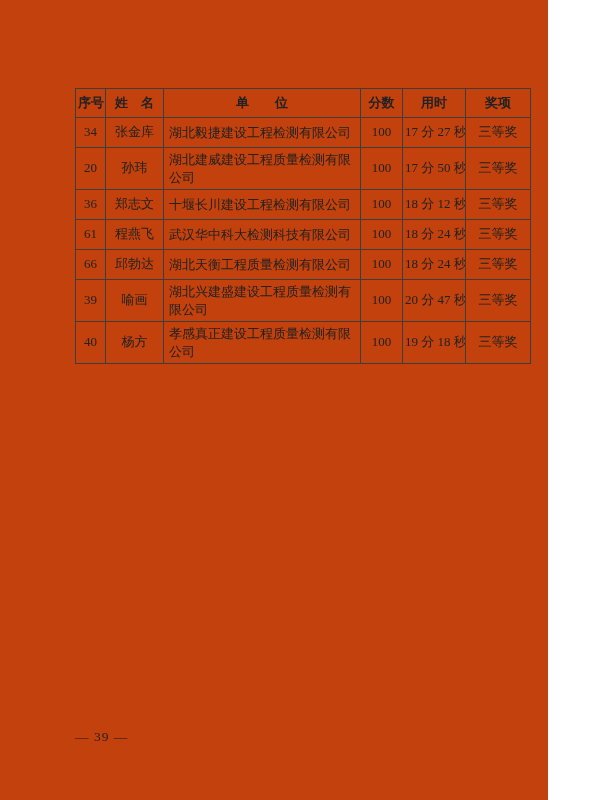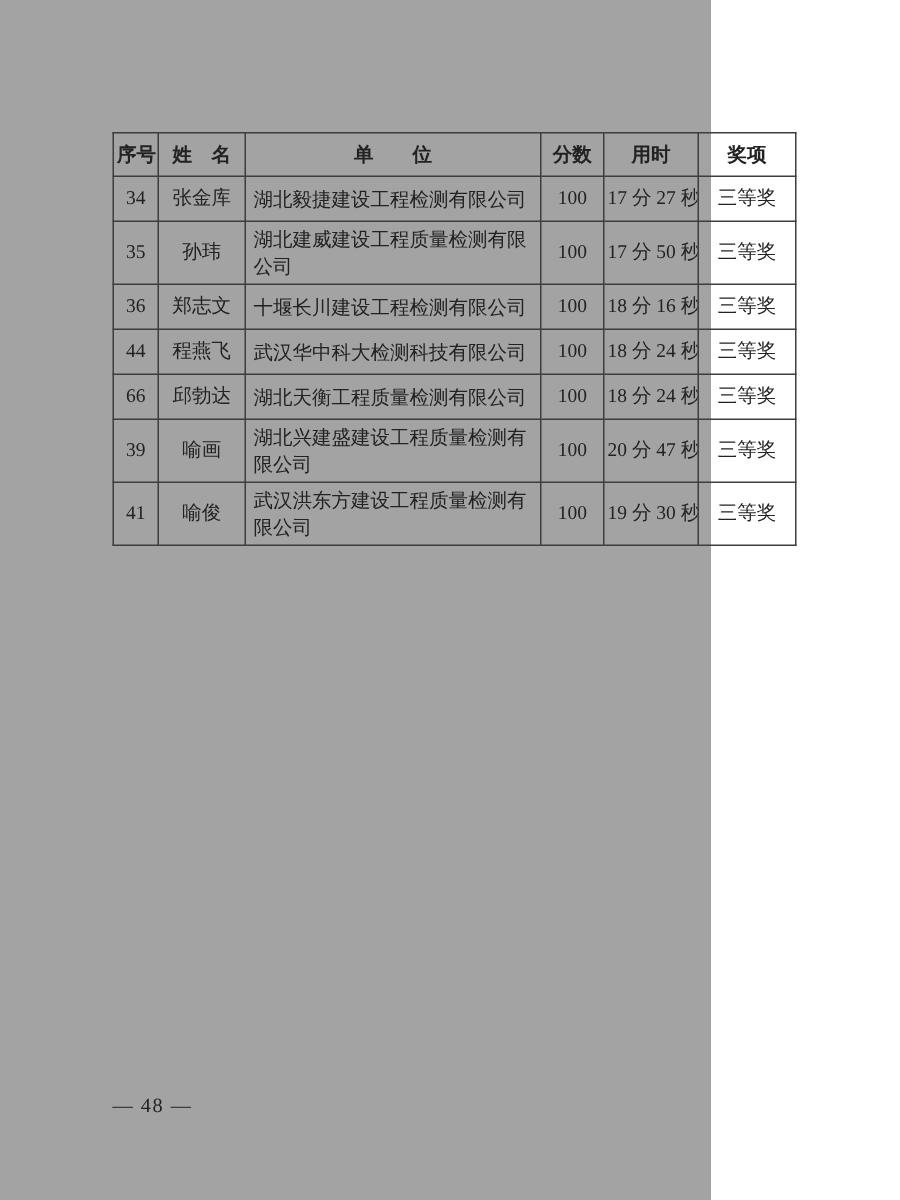--- a/index.html
+++ b/index.html
@@ -7,22 +7,22 @@
   body {
     width: 600px; height: 800px;
     font-family: "Liberation Serif", "DejaVu Serif", serif;
     color: #222222;
     position: relative;
     overflow: hidden;
   }
   .page {
     position: absolute;
     left: 0; top: 0;
-    width: 474px; height: 800px;
-    background: #a3a3a3;
+    width: 548px; height: 800px;
+    background: #c2410c;
   }
   table.results {
     position: absolute;
     left: 75px;
     top: 88px;
     width: 455px;
     border-collapse: collapse;
     table-layout: fixed;
     font-size: 13px;
   }
@@ -90,37 +90,37 @@
     <tbody>
         <tr>
           <td class="col-index">34</td>
           <td class="col-name">张金库</td>
           <td class="col-unit">湖北毅捷建设工程检测有限公司</td>
           <td class="col-score">100</td>
           <td class="col-time">17 分 27 秒</td>
           <td class="col-award">三等奖</td>
         </tr>
         <tr>
-          <td class="col-index">35</td>
+          <td class="col-index">20</td>
           <td class="col-name">孙玮</td>
           <td class="col-unit">湖北建威建设工程质量检测有限公司</td>
           <td class="col-score">100</td>
           <td class="col-time">17 分 50 秒</td>
           <td class="col-award">三等奖</td>
         </tr>
         <tr>
           <td class="col-index">36</td>
           <td class="col-name">郑志文</td>
           <td class="col-unit">十堰长川建设工程检测有限公司</td>
           <td class="col-score">100</td>
-          <td class="col-time">18 分 16 秒</td>
+          <td class="col-time">18 分 12 秒</td>
           <td class="col-award">三等奖</td>
         </tr>
         <tr>
-          <td class="col-index">44</td>
+          <td class="col-index">61</td>
           <td class="col-name">程燕飞</td>
           <td class="col-unit">武汉华中科大检测科技有限公司</td>
           <td class="col-score">100</td>
           <td class="col-time">18 分 24 秒</td>
           <td class="col-award">三等奖</td>
         </tr>
         <tr>
           <td class="col-index">66</td>
           <td class="col-name">邱勃达</td>
           <td class="col-unit">湖北天衡工程质量检测有限公司</td>
@@ -130,25 +130,25 @@
         </tr>
         <tr>
           <td class="col-index">39</td>
           <td class="col-name">喻画</td>
           <td class="col-unit">湖北兴建盛建设工程质量检测有限公司</td>
           <td class="col-score">100</td>
           <td class="col-time">20 分 47 秒</td>
           <td class="col-award">三等奖</td>
         </tr>
         <tr>
-          <td class="col-index">41</td>
-          <td class="col-name">喻俊</td>
-          <td class="col-unit">武汉洪东方建设工程质量检测有限公司</td>
+          <td class="col-index">40</td>
+          <td class="col-name">杨方</td>
+          <td class="col-unit">孝感真正建设工程质量检测有限公司</td>
           <td class="col-score">100</td>
-          <td class="col-time">19 分 30 秒</td>
+          <td class="col-time">19 分 18 秒</td>
           <td class="col-award">三等奖</td>
         </tr>
       </tbody>
   </table>
 
-  <div class="page-number">— 48 —</div>
+  <div class="page-number">— 39 —</div>
 
 </div>
 
 </body></html>

